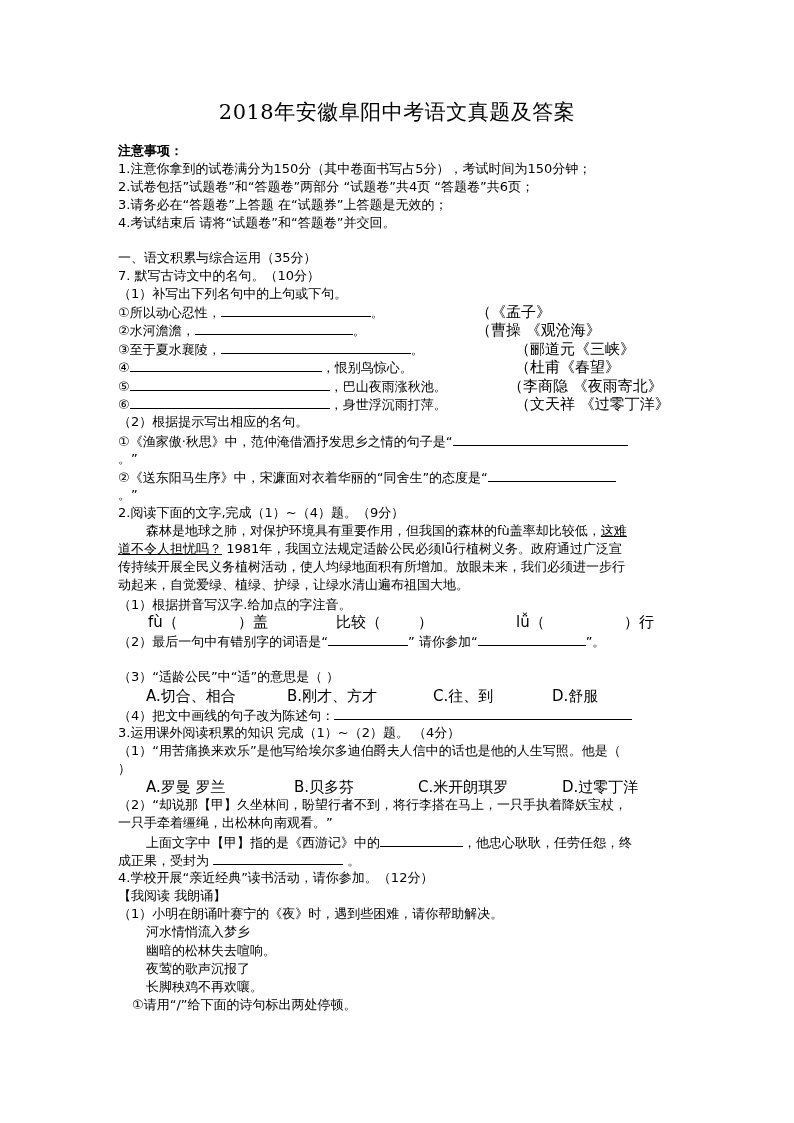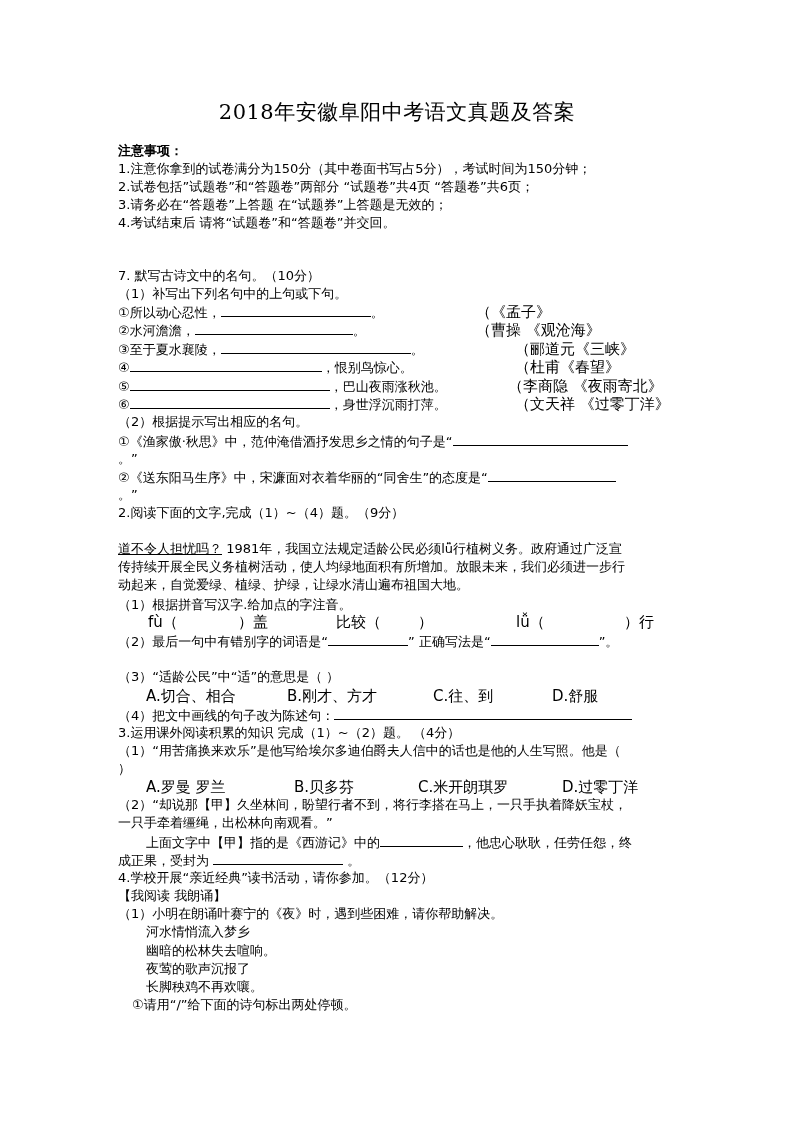--- a/index.html
+++ b/index.html
@@ -19,20 +19,21 @@
 
 <div class="page">
   <div class="title">2018年安徽阜阳中考语文真题及答案</div>
 
   <div class="ln b" style="top:142px">注意事项：</div>
   <div class="ln" style="top:160px">1.注意你拿到的试卷满分为150分（其中卷面书写占5分），考试时间为150分钟；</div>
   <div class="ln" style="top:178px">2.试卷包括”试题卷”和“答题卷”两部分 “试题卷”共4页 “答题卷”共6页；</div>
   <div class="ln" style="top:196px">3.请务必在“答题卷”上答题 在“试题券”上答题是无效的；</div>
   <div class="ln" style="top:214px">4.考试结束后 请将“试题卷”和“答题卷”并交回。</div>
 
+  <div class="ln" style="top:249px">一、语文积累与综合运用（35分）</div>
   <div class="ln" style="top:267px">7. 默写古诗文中的名句。（10分）</div>
   <div class="ln" style="top:285px">（1）补写出下列名句中的上句或下句。</div>
 
   <div class="ln" style="top:303px">
     <span>①所以动心忍性，</span><span class="blank" style="width:150px"></span><span>。</span>
   </div>
   <div class="abs" style="left:476px;top:303px">（《孟子》</div>
 
   <div class="ln" style="top:321px">
     <span>②水河澹澹，</span><span class="blank" style="width:158px"></span><span>。</span>
@@ -63,36 +64,39 @@
   <div class="ln" style="top:432px">
     <span>①《渔家傲·秋思》中，范仲淹借酒抒发思乡之情的句子是“</span><span class="blank" style="width:175px"></span>
   </div>
   <div class="ln" style="top:450px">。”</div>
   <div class="ln" style="top:468px">
     <span>②《送东阳马生序》中，宋濂面对衣着华丽的“同舍生”的态度是“</span><span class="blank" style="width:128px"></span>
   </div>
   <div class="ln" style="top:486px">。”</div>
 
   <div class="ln" style="top:504px">2.阅读下面的文字,完成（1）~（4）题。（9分）</div>
+  <div class="ln" style="top:522px;padding-left:28px">
+    <span>森林是地球之肺，对保护环境具有重要作用，但我国的森林的fù盖率却比较低，</span><span class="u">这难</span>
+  </div>
   <div class="ln" style="top:540px">
     <span class="u">道不令人担忧吗？</span><span> 1981年，我国立法规定适龄公民必须lǚ行植树义务。政府通过广泛宣</span>
   </div>
   <div class="ln" style="top:558px">传持续开展全民义务植树活动，使人均绿地面积有所增加。放眼未来，我们必须进一步行</div>
   <div class="ln" style="top:576px">动起来，自觉爱绿、植绿、护绿，让绿水清山遍布祖国大地。</div>
 
   <div class="ln" style="top:596px">（1）根据拼音写汉字.给加点的字注音。</div>
   <div class="abs" style="left:148px;top:613px">fù（</div>
   <div class="abs" style="left:238px;top:613px">）盖</div>
   <div class="abs" style="left:336px;top:613px">比较（</div>
   <div class="abs" style="left:418px;top:613px">）</div>
   <div class="abs" style="left:516px;top:613px">lǚ（</div>
   <div class="abs" style="left:624px;top:613px">）行</div>
 
   <div class="ln" style="top:632px">
-    <span>（2）最后一句中有错别字的词语是“</span><span class="blank" style="width:80px"></span><span>” 正确写法是“</span><span class="blank" style="width:108px"></span><span>”。</span>
+    <span>（2）最后一句中有错别字的词语是“</span><span class="blank" style="width:80px"></span><span>” 请你参加“</span><span class="blank" style="width:108px"></span><span>”。</span>
   </div>
 
   <div class="ln" style="top:668px">（3）“适龄公民”中“适”的意思是（        ）</div>
   <div class="abs" style="left:146px;top:687px">A.切合、相合</div>
   <div class="abs" style="left:287px;top:687px">B.刚才、方才</div>
   <div class="abs" style="left:433px;top:687px">C.往、到</div>
   <div class="abs" style="left:552px;top:687px">D.舒服</div>
 
   <div class="ln" style="top:706px">
     <span>（4）把文中画线的句子改为陈述句：</span><span class="blank" style="width:298px"></span>

